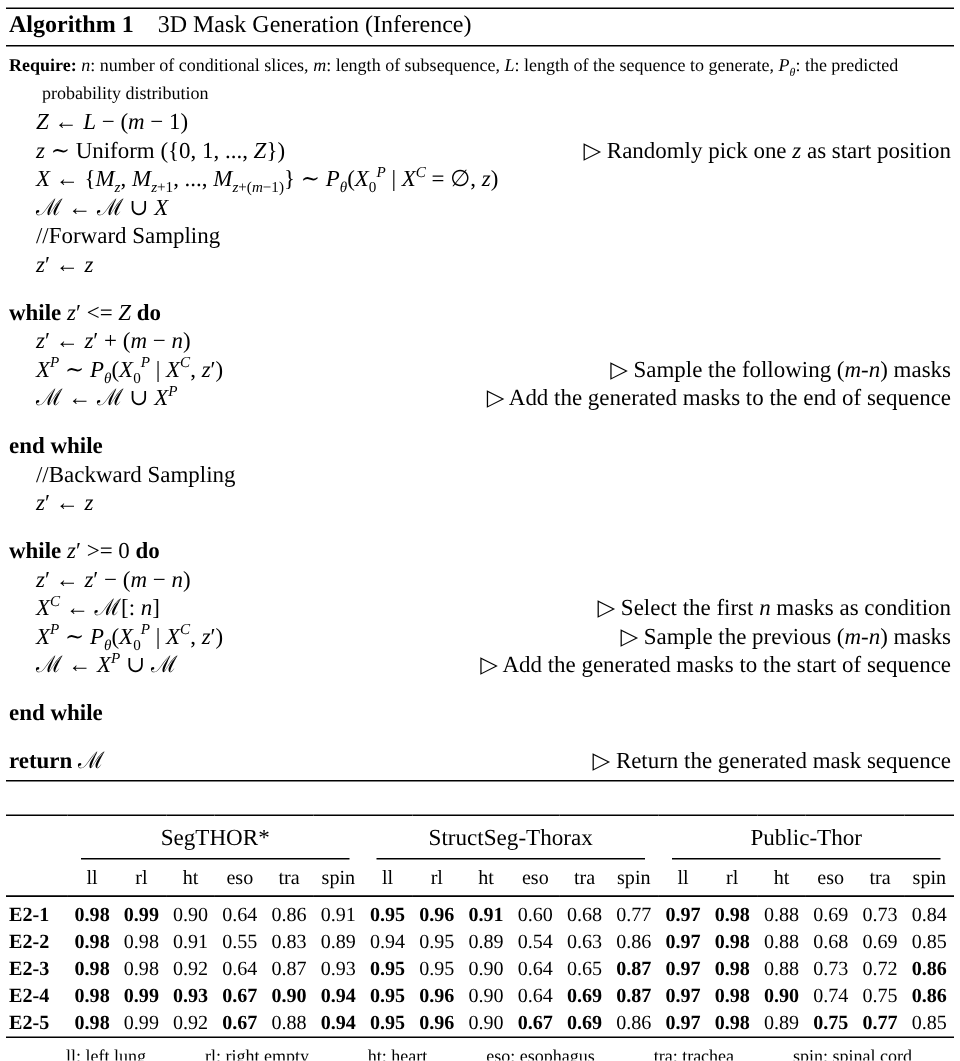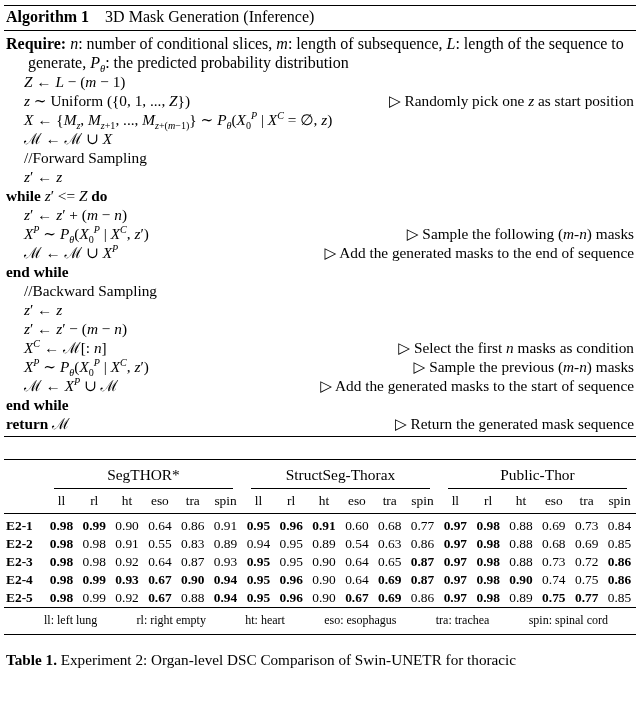--- a/index.html
+++ b/index.html
@@ -10,28 +10,28 @@
     font-family: "Liberation Serif", "DejaVu Serif", serif;
   }
   .page { padding: 5px 4px 0 4px; }
 
   
   .rule { border-top: 1px solid #000; }
   .rule.thick { border-top: 1.6px solid #000; }
   .algo-title { font-size: 16px; padding: 2px 2px 4px 2px; }
   .algo-title .name { margin-left: 16px; }
   .require {
-    font-size: 16px; line-height: 19px;
+    font-size: 12px; line-height: 19px;
     padding: 3px 2px 0 24px; text-indent: -22px;
   }
   #algo-lines { padding-bottom: 3px; }
   .algo-line { display: flex; align-items: flex-end; font-size: 15.3px; line-height: 19px; padding-right: 2px; }
   .algo-line .algo-code { white-space: nowrap; }
   .algo-line .algo-comment { margin-left: auto; text-align: right; white-space: nowrap; padding-left: 10px; }
-  .indent-0 { padding-left: 2px; }
+  .indent-0 { padding-left: 2px; margin-top: 13px; }
   .indent-1 { padding-left: 20px; }
   sub, sup { font-size: 66%; }
   sup { vertical-align: super; line-height: 0; }
   sub { vertical-align: sub; line-height: 0; }
   b { font-weight: 700; }
 
   
   .table-block { margin-top: 22px; }
   table { width: 100%; border-collapse: collapse; border-top: 1.6px solid #000; table-layout: fixed; }
   th, td { font-weight: normal; text-align: center; font-size: 13.4px; padding: 1px 0; }
@@ -100,20 +100,23 @@
         </div>
         <div class="algo-line indent-0">
           <span class="algo-code"><b>end while</b></span>
         </div>
         <div class="algo-line indent-1">
           <span class="algo-code">//Backward Sampling</span>
         </div>
         <div class="algo-line indent-1">
           <span class="algo-code"><i>z</i>′ ← <i>z</i></span>
         </div>
+        <div class="algo-line indent-0">
+          <span class="algo-code"><b>while</b> <i>z</i>′ &gt;= 0 <b>do</b></span>
+        </div>
         <div class="algo-line indent-1">
           <span class="algo-code"><i>z</i>′ ← <i>z</i>′ − (<i>m</i> − <i>n</i>)</span>
         </div>
         <div class="algo-line indent-1">
           <span class="algo-code"><i>X</i><sup><i>C</i></sup> ← ℳ[: <i>n</i>]</span>
           <span class="algo-comment">▷ Select the first <i>n</i> masks as condition</span>
         </div>
         <div class="algo-line indent-1">
           <span class="algo-code"><i>X</i><sup><i>P</i></sup> ∼ <i>P</i><sub><i>θ</i></sub>(<i>X</i><sub>0</sub><sup><i>P</i></sup> | <i>X</i><sup><i>C</i></sup>, <i>z</i>′)</span>
           <span class="algo-comment">▷ Sample the previous (<i>m</i>-<i>n</i>) masks</span>

